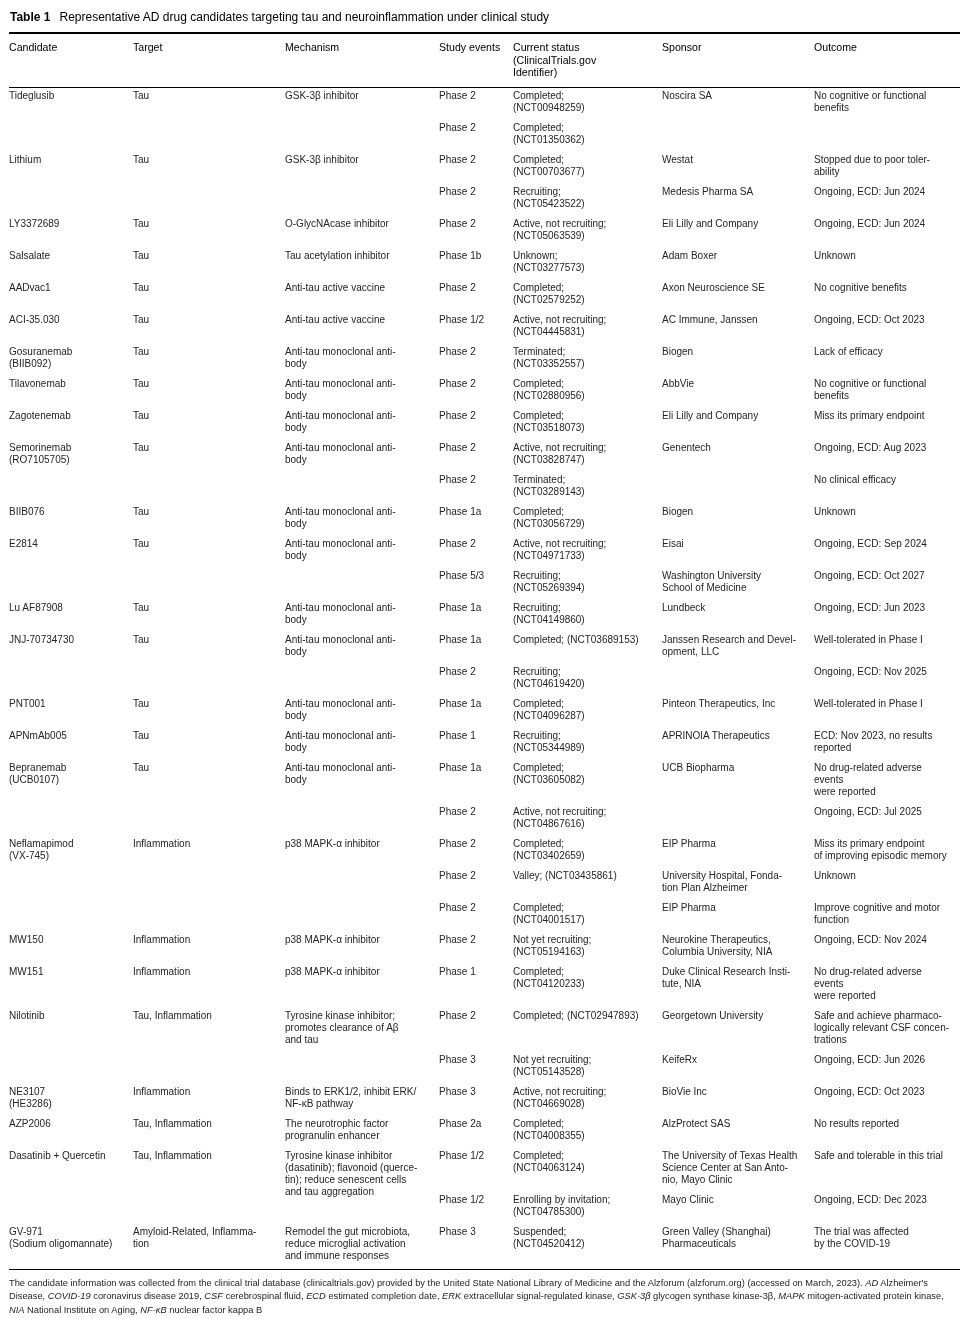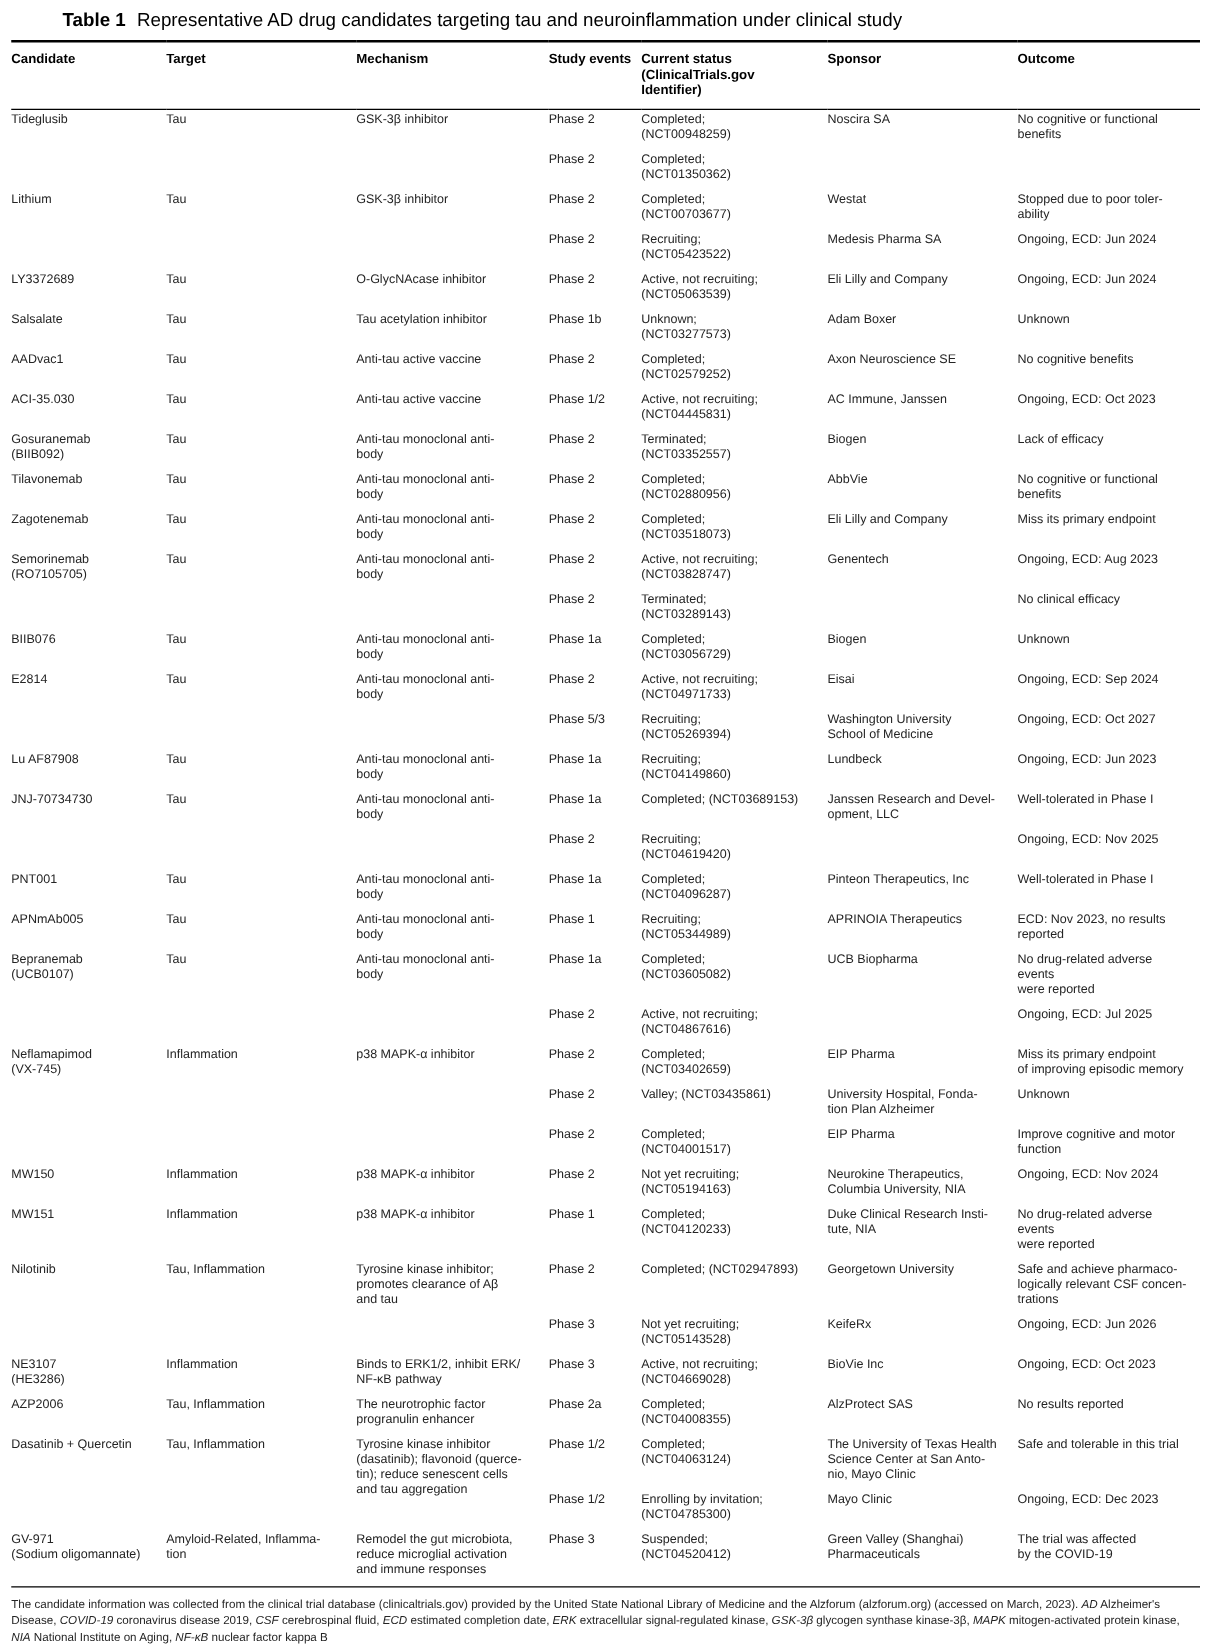--- a/index.html
+++ b/index.html
@@ -11,45 +11,44 @@
     width: 970px;
     height: 1319px;
     overflow: hidden;
     font-family: "Liberation Sans", sans-serif;
     color: #242424;
   }
   .page {
     padding: 8px 9px 0 9px;
   }
   .caption {
-    font-size: 15px;
+    font-size: 12px;
     line-height: 14px;
     color: #000;
     padding: 2px 0 8px 1px;
-    margin-left: 40px;
   }
   .caption-label {
     font-weight: 700;
     margin-right: 9px;
   }
   table.trials {
     border-collapse: collapse;
     table-layout: fixed;
     width: 951px;
   }
   col.c1 { width: 124px; }
   col.c2 { width: 152px; }
   col.c3 { width: 154px; }
   col.c4 { width: 74px;  }
   col.c5 { width: 149px; }
   col.c6 { width: 152px; }
   col.c7 { width: 146px; }
   thead th {
     font-size: 10.6px;
-    font-weight: 700;
+    font-weight: 400;
     color: #000;
     text-align: left;
     vertical-align: top;
     white-space: pre-line;
     line-height: 12.5px;
     padding: 7px 8px 8px 0;
     border-top: 2px solid #000;
     border-bottom: 1px solid #000;
   }
   tbody td {

